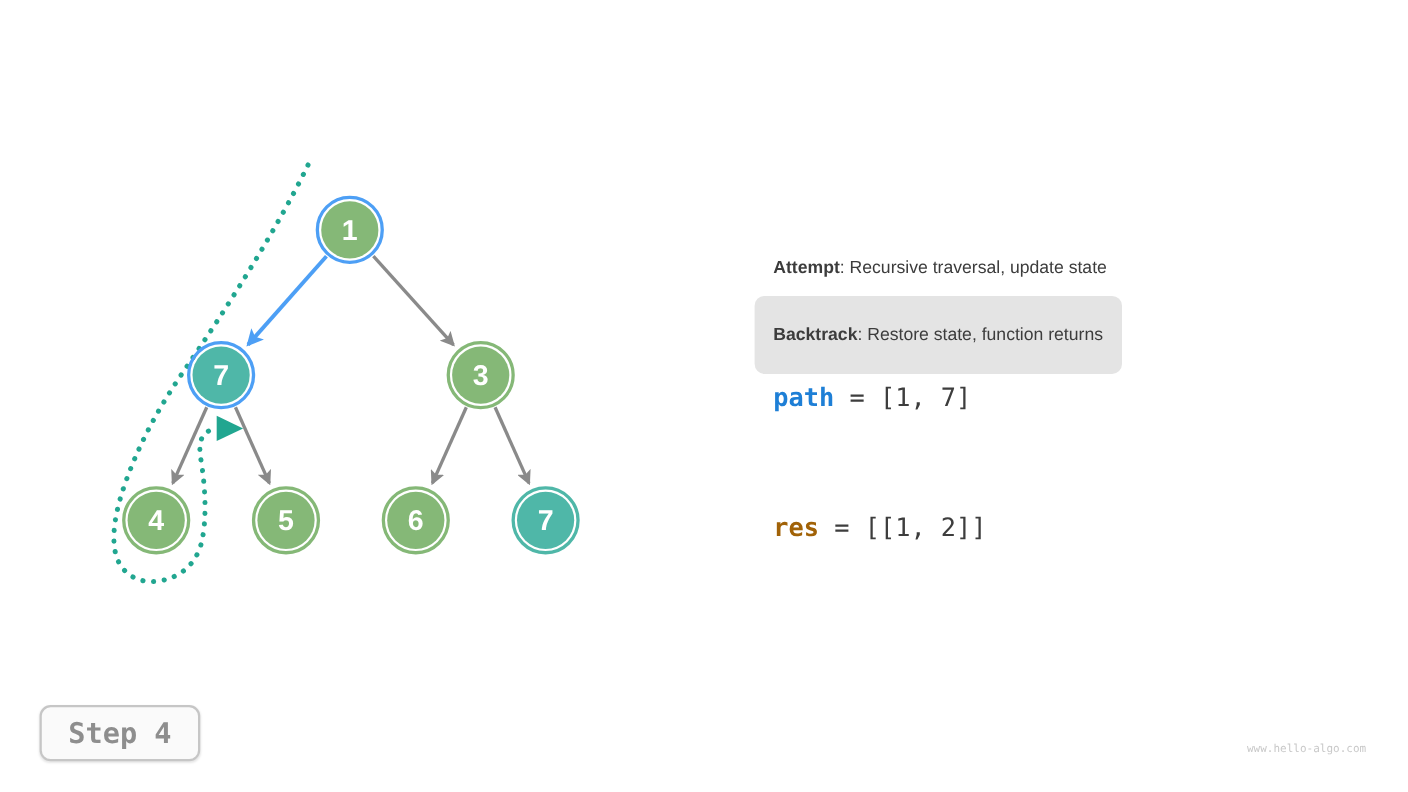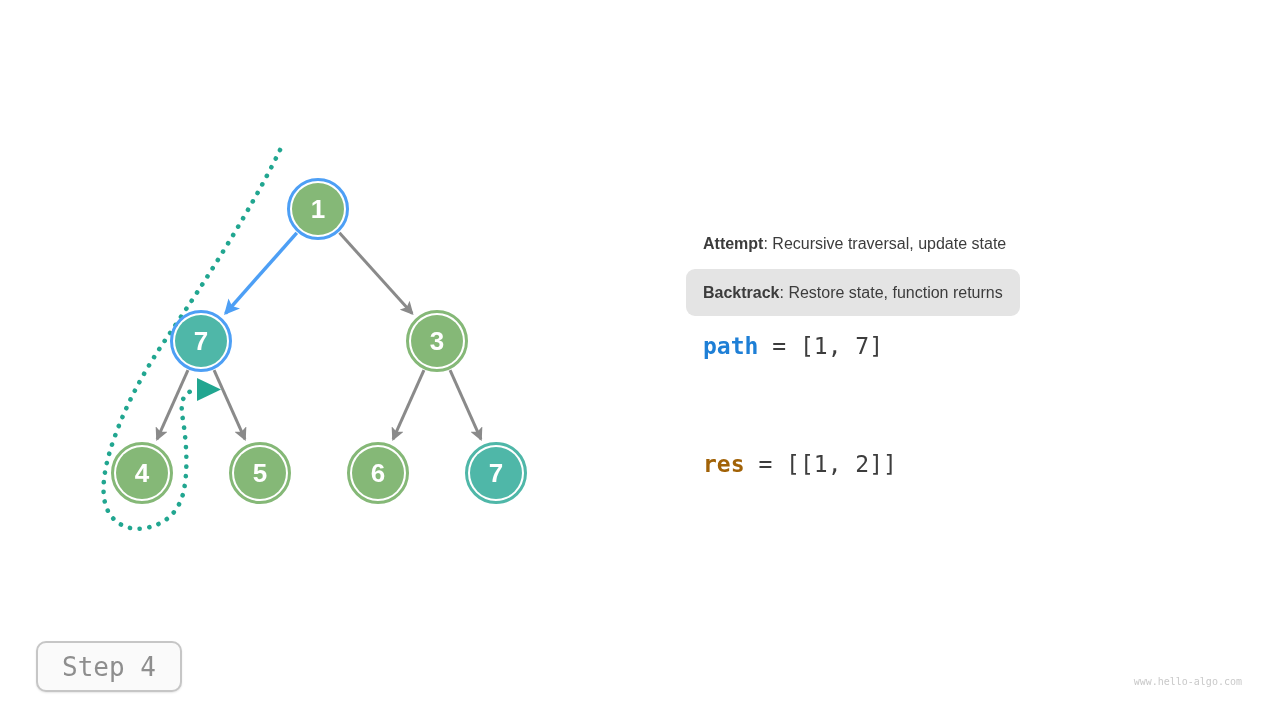--- a/index.html
+++ b/index.html
@@ -24,52 +24,53 @@
     line-height: 26px;
     white-space: pre;
   }
   .legend-line .lbl { font-weight: bold; }
   .attempt-line { top: 231px; }
   .backtrack-pill {
     left: 686px;
     top: 269px;
     height: 47px;
     line-height: 47px;
-    padding: 0 17px;
+    padding: 12px 17px;
     border-radius: 9px;
     background: #e4e4e4;
   }
   .code-line {
     position: absolute;
     left: 703px;
     font-family: "DejaVu Sans Mono", "Liberation Mono", monospace;
     font-size: 23px;
     color: #3d3d3d;
     white-space: pre;
+    margin-top: 16px;
   }
   .code-line .var { font-weight: bold; }
   .path-line { top: 333px; }
   .res-line  { top: 451px; }
   .step-box {
     position: absolute;
     left: 36px;
     top: 641px;
     width: 146px;
     height: 51px;
     box-sizing: border-box;
     background: #fafafa;
     border: 2px solid #c6c6c6;
     border-radius: 10px;
     box-shadow: 0 1px 2px rgba(0,0,0,0.10);
     display: flex;
     align-items: center;
     justify-content: center;
     font-family: "DejaVu Sans Mono", "Liberation Mono", monospace;
     font-size: 26px;
-    font-weight: normal;
+    font-weight: bold;
     color: #8e8e8e;
   }
   .watermark {
     position: absolute;
     right: 38px;
     top: 676px;
     font-family: "DejaVu Sans Mono", "Liberation Mono", monospace;
     font-size: 10px;
     color: #c9c9c9;
   }

